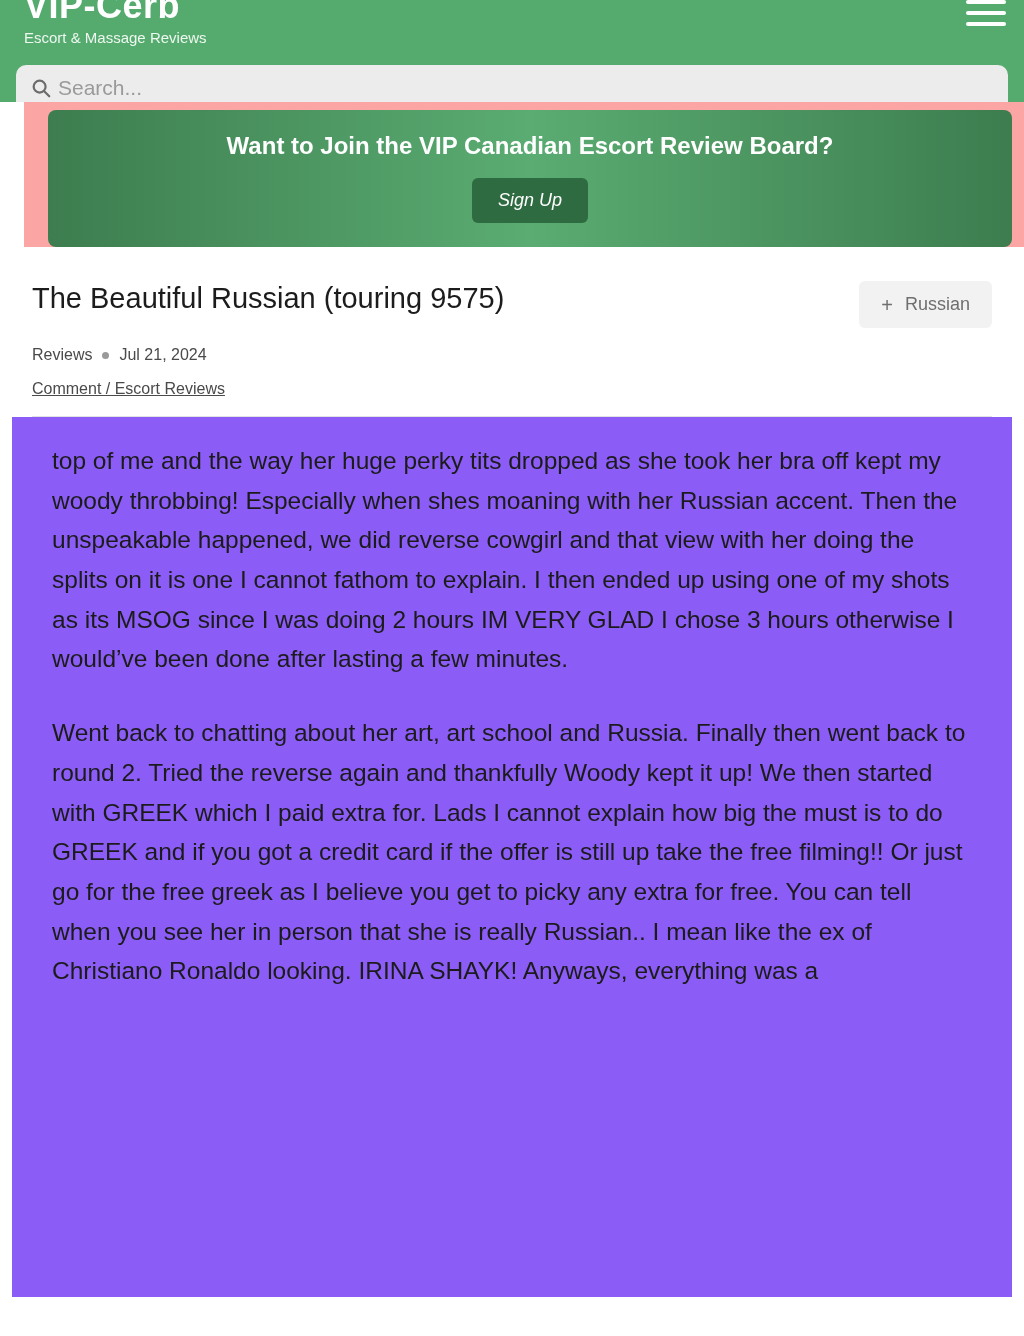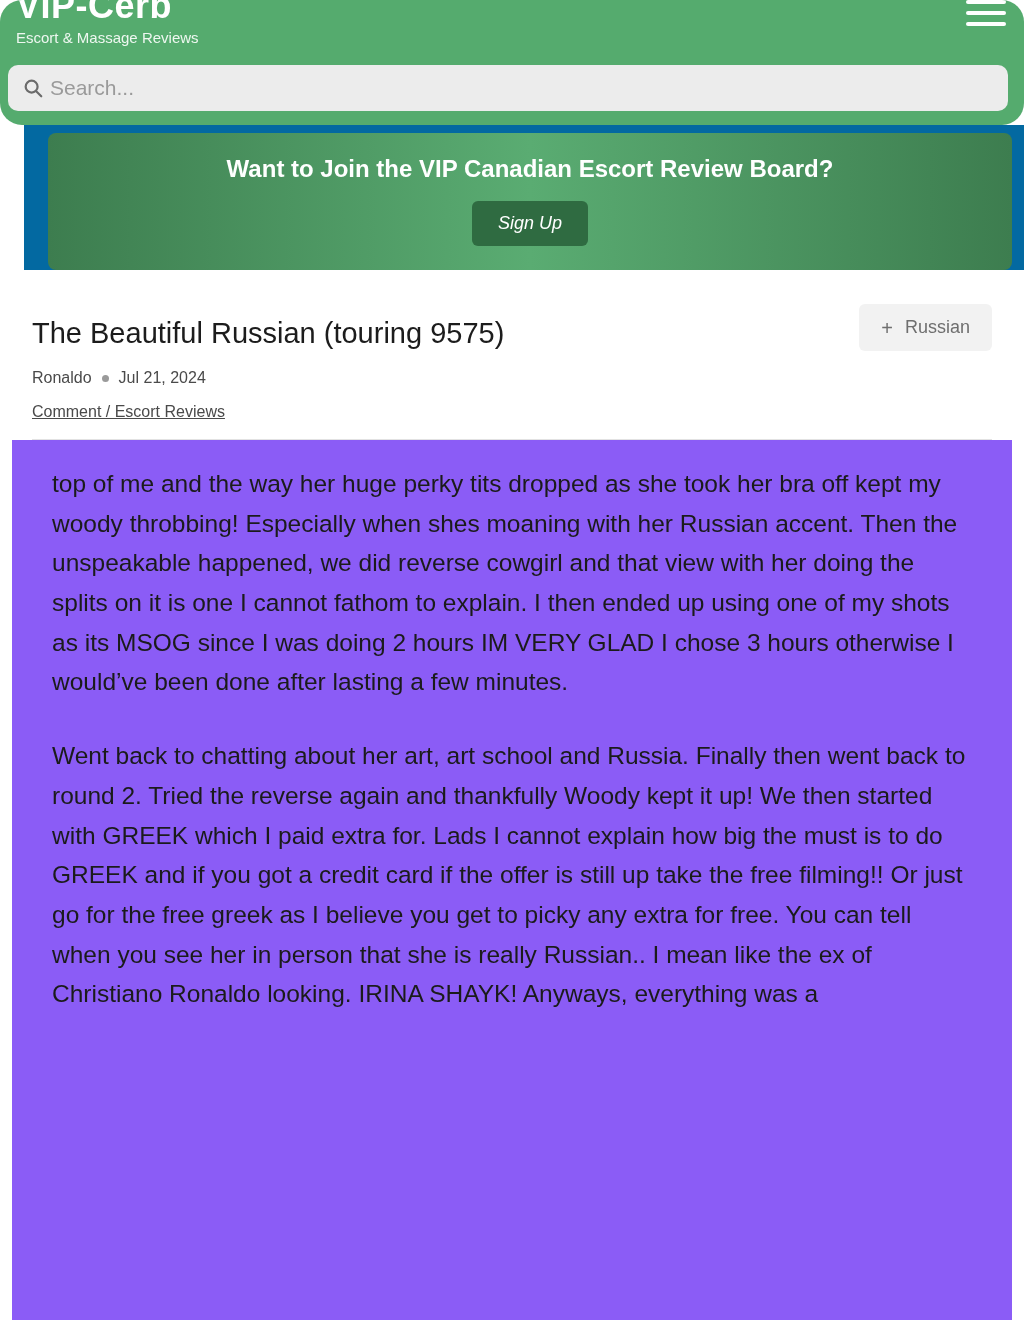--- a/index.html
+++ b/index.html
@@ -8,24 +8,23 @@
     width: 1024px; height: 1336px;
     background: #ffffff;
     font-family: "Liberation Sans", sans-serif;
     overflow: hidden;
   }
 
   
   .header {
     position: relative;
     background: #55ab6e;
-    padding: 0 16px 14px 8px;
-    height: 125px;
+    padding: 0 16px 14px 16px;
+    height: 102px;
     overflow: hidden;
-    border-radius: 22px;
   }
   .brand-block {
     padding-top: 0;
   }
   .brand-title {
     color: #ffffff;
     font-size: 36px;
     font-weight: bold;
     letter-spacing: 0.5px;
     margin: -12px 0 0 8px;
@@ -77,21 +76,21 @@
     font-size: 21px;
     color: #8e8e8e;
     font-family: "Liberation Sans", sans-serif;
     width: 100%;
   }
   .search-input::placeholder { color: #9a9a9a; }
 
   
   .banner-wrap {
     padding: 8px 12px 0 24px;
-    background: #0369a1;
+    background: #fca5a5;
     margin-left: 24px;
   }
   .banner {
     border-radius: 8px;
     background: linear-gradient(90deg, #3d7d4f 0%, #5aac72 50%, #3d7d4f 100%);
     padding: 22px 16px 24px 16px;
     text-align: center;
   }
   .banner-title {
     color: #ffffff;
@@ -115,21 +114,21 @@
   
   .post-card {
     margin: 14px 12px 0 12px;
     background: #ffffff;
     border-radius: 6px;
     padding: 20px 20px 0 20px;
     position: relative;
   }
   .post-head {
     display: flex;
-    align-items: flex-end;
+    align-items: flex-start;
     justify-content: space-between;
     gap: 8px;
   }
   .post-title {
     font-size: 29px;
     color: #1c1c1c;
     margin: 0;
     font-weight: normal;
     line-height: 1.2;
     flex: 1 1 auto;
@@ -224,21 +223,21 @@
 <div class="post-card">
   <div class="post-head">
     <h1 class="post-title">The Beautiful Russian (touring 9575)</h1>
     <button class="comment-btn">
       <span class="plus-icon">+</span>
       <span>Russian</span>
     </button>
   </div>
 
   <div class="meta-row">
-    <span>Ronaldo</span>
+    <span>Reviews</span>
     <span class="meta-dot"></span>
     <span>Jul 21, 2024</span>
   </div>
 
   <a class="breadcrumb" href="#">Comment / Escort Reviews</a>
 
   <div class="divider"></div>
 </div>
 
 <div class="post-body">

